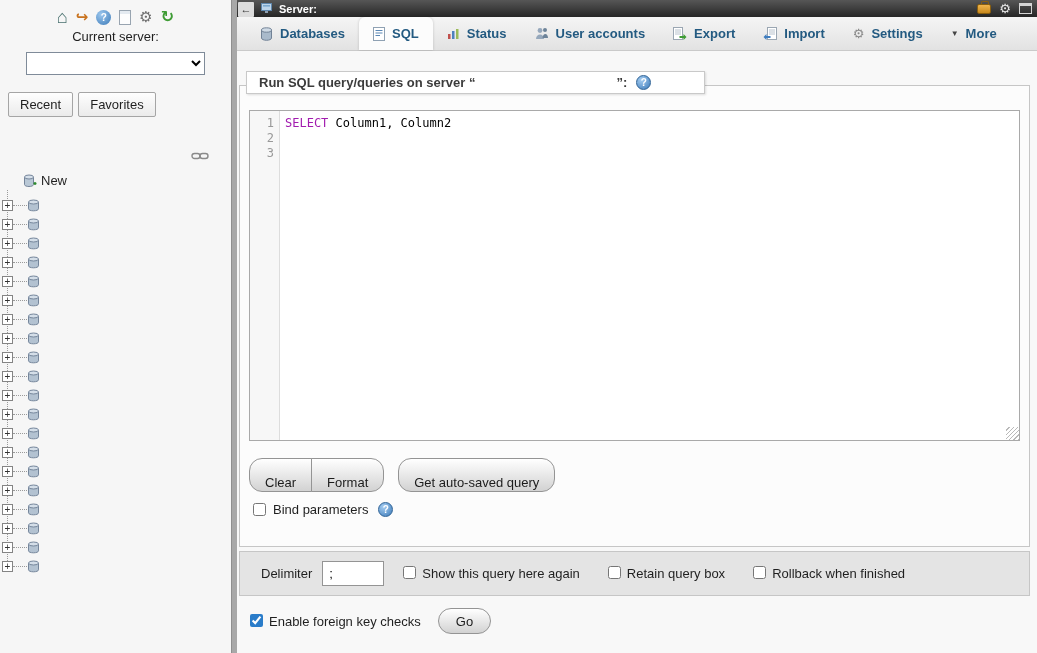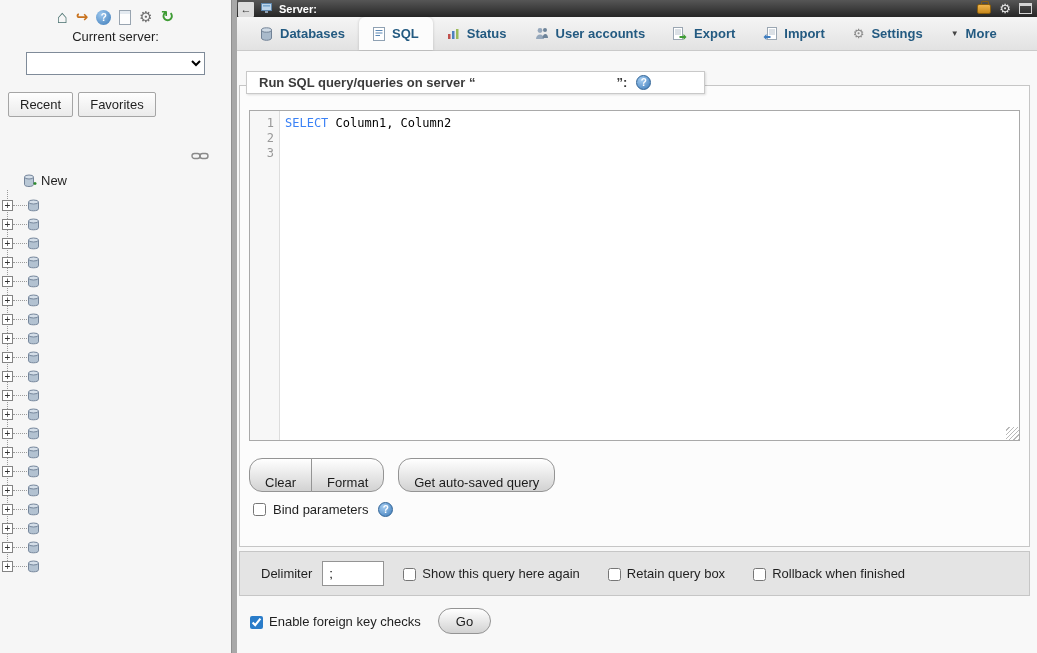--- a/index.html
+++ b/index.html
@@ -63,36 +63,36 @@
   .server-gap { display:inline-block; min-width:141px; }
   .help { width:15px; height:15px; border-radius:50%; background:radial-gradient(circle at 35% 30%, #a5cdf2, #3c7ab8); border:1px solid #2f6396; color:#fff; font-size:10px; font-weight:bold; text-align:center; line-height:13px; margin-left:9px; cursor:pointer; flex:0 0 auto; }
 
   .fieldset { position:absolute; left:2px; top:34px; right:7px; height:462px; background:#fcfcfc; border:1px solid #c6c6c6; }
 
   .editor { position:absolute; left:9px; right:9px; top:24px; height:331px; background:#fff; border:1px solid #a9a9a9; display:flex; font-family:"DejaVu Sans Mono","Liberation Mono",monospace; font-size:12px; line-height:15px; cursor:text; }
   .gutter { width:30px; background:#f7f7f7; border-right:1px solid #ddd; color:#999; text-align:right; padding:5px 5px 0 0; }
   .gutter div { height:15px; }
   .code { flex:1; position:relative; padding:5px 0 0 5px; color:#000; }
   .cm-line { height:15px; white-space:pre; }
-  .kw { color:#3b82f6; }
+  .kw { color:#a21caf; }
   .resize-corner { position:absolute; right:0; bottom:0; width:13px; height:13px; background:repeating-linear-gradient(135deg, transparent 0 2px, #b9b9b9 2px 3px); cursor:nwse-resize; }
 
   .actions { position:absolute; left:9px; top:372px; display:flex; align-items:center; }
   .btn { height:26px; padding:16px 15px; font-size:13px; color:#1c1c1c; background:linear-gradient(#ffffff,#d2d2d2); border:1px solid #949494; border-radius:13px; cursor:pointer; font-family:inherit; }
   .btn-left { border-radius:13px 0 0 13px; }
   .btn-right { border-radius:0 13px 13px 0; margin-left:-1px; }
   .btn-solo { margin-left:14px; }
 
   .bind-row { position:absolute; left:13px; top:416px; display:flex; align-items:center; gap:7px; font-size:13px; color:#1f1f1f; }
   input[type=checkbox] { width:13px; height:13px; margin:0; accent-color:#2a7cc9; cursor:pointer; }
 
   .footer-strip { position:absolute; left:2px; top:500px; right:7px; height:45px; background:#e4e4e4; border:1px solid #c6c6c6; display:flex; align-items:center; padding-left:21px; font-size:13px; color:#1f1f1f; }
   .delim-label { margin-right:10px; }
   .delim-input { width:62px; height:25px; border:1px solid #949494; padding:0 6px; font-size:13px; font-family:inherit; background:#fff; }
-  .opt { display:flex; align-items:flex-end; gap:6px; cursor:pointer; }
+  .opt { display:flex; align-items:flex-start; gap:6px; cursor:pointer; }
   .footer-strip .opt { margin-left:19px; }
   .footer-strip .opt + .opt { margin-left:28px; }
 
   .fk-row { position:absolute; left:13px; top:557px; display:flex; align-items:center; gap:17px; font-size:13px; color:#1f1f1f; }
   .fk-row .btn { padding:0 17px; }
 </style>
 </head>
 <body>
 
 <div class="app">

